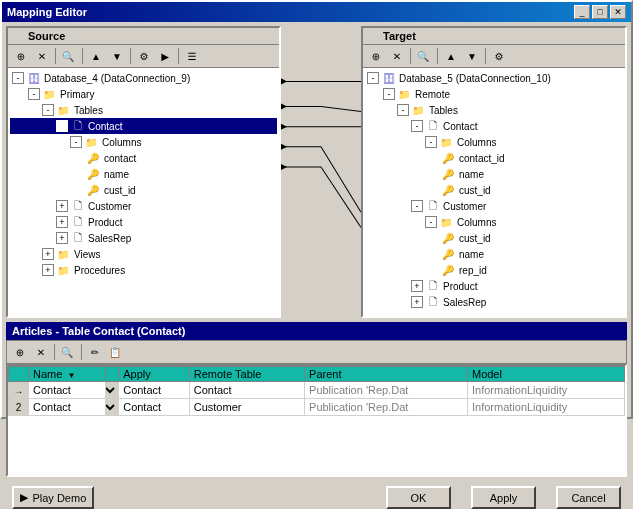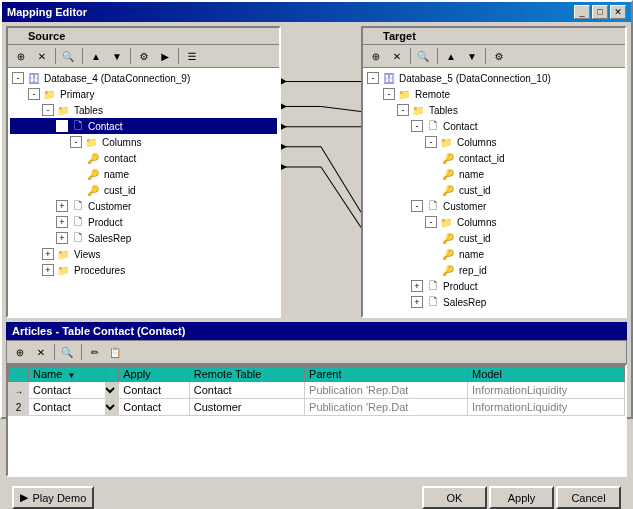--- a/index.html
+++ b/index.html
@@ -270,21 +270,21 @@
     }
 
     .bottom-left {
       display: flex;
       align-items: center;
     }
 
     .bottom-right {
       display: flex;
       align-items: flex-start;
-      gap: 2px;
+      gap: 20px;
     }
 
     .win-btn {
       min-width: 65px;
       height: 23px;
       background: #d4d0c8;
       border: 2px solid;
       border-top-color: #ffffff;
       border-left-color: #ffffff;
       border-right-color: #404040;

